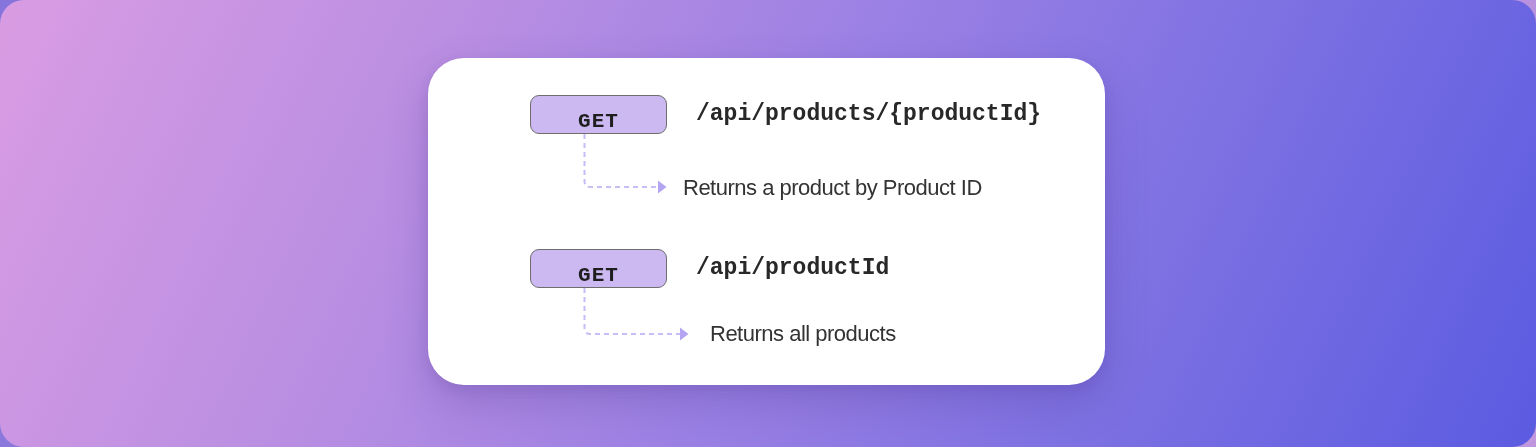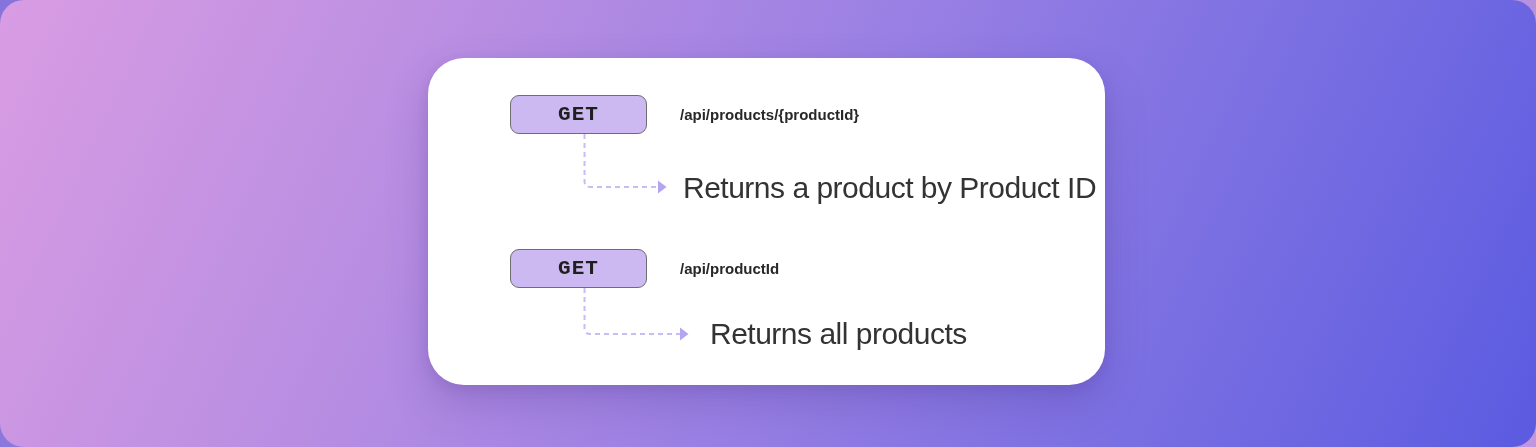--- a/index.html
+++ b/index.html
@@ -33,62 +33,62 @@
     top: 58px;
     width: 677px;
     height: 327px;
     background: var(--card-bg, #ffffff);
     border-radius: 36px;
     box-shadow: 0 18px 40px rgba(70, 50, 140, 0.25), 0 4px 12px rgba(70, 50, 140, 0.12);
   }
 
   .method-badge {
     position: absolute;
-    left: 82px;
+    left: 102px;
     width: 137px;
     height: 39px;
     background: var(--method-fill, #ccb9f2);
     border: 1.5px solid var(--method-border, #6e6e6e);
     border-radius: 9px;
     display: flex;
-    align-items: center;
+    align-items: flex-end;
     justify-content: center;
     font-family: "Liberation Mono", monospace;
     font-weight: bold;
     font-size: 21px;
     letter-spacing: 1px;
     color: var(--method-text, #1f1f1f);
   }
   .badge-row1 { top: 37px; }
   .badge-row2 { top: 191px; }
 
   .endpoint-path {
     position: absolute;
-    left: 252px;
+    left: 268px;
     height: 39px;
     line-height: 39px;
-    font-family: Liberation Sans, sans-serif;
+    font-family: Liberation Mono, monospace;
     font-weight: bold;
-    font-size: 15px;
+    font-size: 23px;
     color: var(--path-text, #282828);
     white-space: nowrap;
   }
   .path-row1 { top: 37px; }
   .path-row2 { top: 191px; }
 
   .arrow-svg { position: absolute; display: block; }
   .arrow-svg.arrow1 { left: 147px; top: 76px; }
   .arrow-svg.arrow2 { left: 147px; top: 230px; }
 
   .endpoint-desc {
     position: absolute;
     height: 26px;
     line-height: 26px;
     font-family: "Liberation Sans", sans-serif;
-    font-size: 30px;
+    font-size: 22px;
     letter-spacing: -0.5px;
     color: var(--description-text, #333333);
     white-space: nowrap;
   }
   .desc-row1 { left: 255px; top: 117px; }
   .desc-row2 { left: 282px; top: 263px; }
 </style>
 </head>
 <body>
 

